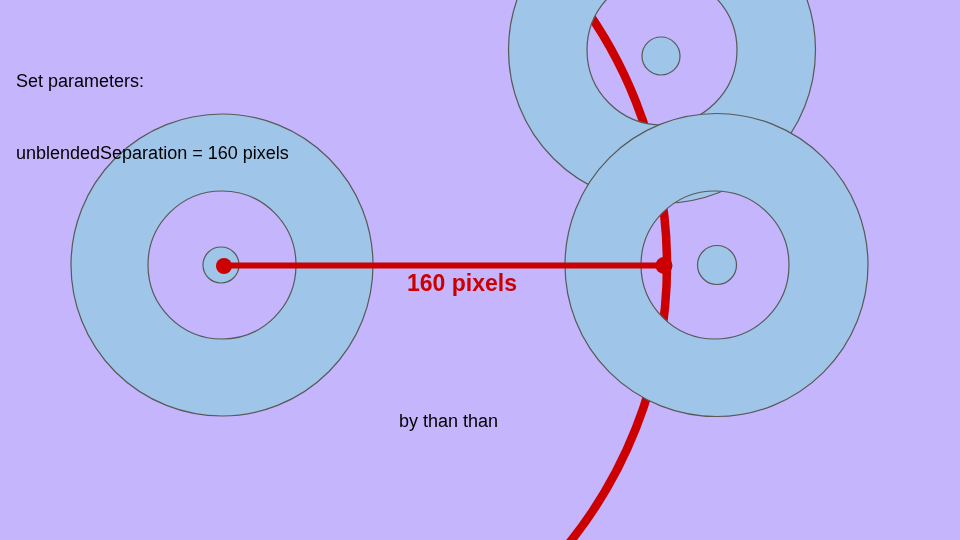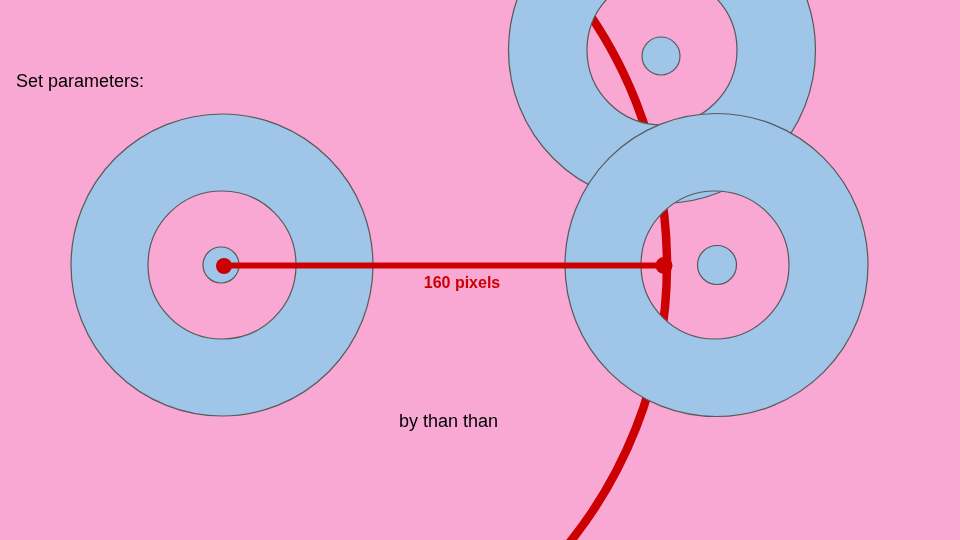--- a/index.html
+++ b/index.html
@@ -5,21 +5,21 @@
   html, body {
     margin: 0;
     padding: 0;
     background: #ffffff;
   }
   .slide {
     position: relative;
     width: 960px;
     height: 540px;
     overflow: hidden;
-    background: #f9a8d4;
+    background: #c4b5fd;
     font-family: "Liberation Sans", "DejaVu Sans", sans-serif;
   }
   .diagram-svg {
     position: absolute;
     left: 0;
     top: 0;
   }
   .txt {
     position: absolute;
     color: #000000;
@@ -37,21 +37,21 @@
     width: 200px;
     text-align: center;
     font-size: 19px;
     font-weight: bold;
   }
   .distance-label {
     left: 390px;
     top: 271px;
     width: 144px;
     text-align: center;
-    font-size: 16px;
+    font-size: 23px;
     font-weight: bold;
     line-height: 24px;
   }
   .note {
     left: 399px;
     top: 366px;
     font-size: 18px;
     line-height: 22px;
   }
 </style>
@@ -84,20 +84,21 @@
 
     <g>
       <line x1="224" y1="265.5" x2="664" y2="265.5" stroke-width="6" stroke="#cc0000"></line>
       <circle cx="224" cy="266" r="8" fill="#cc0000"></circle>
       <circle cx="664" cy="265.5" r="8.5" fill="#cc0000"></circle>
     </g>
   </svg>
 
   <div class="txt params" style="color: rgb(0, 0, 0);">
     <div>Set parameters:</div>
+    <div>unblendedSeparation = 160 pixels</div>
   </div>
 
 
   <div class="txt distance-label" style="color: rgb(204, 0, 0);">160 pixels</div>
 
   <div class="txt note" style="color: rgb(0, 0, 0);">
     <div>by than than</div>
     
     
     

